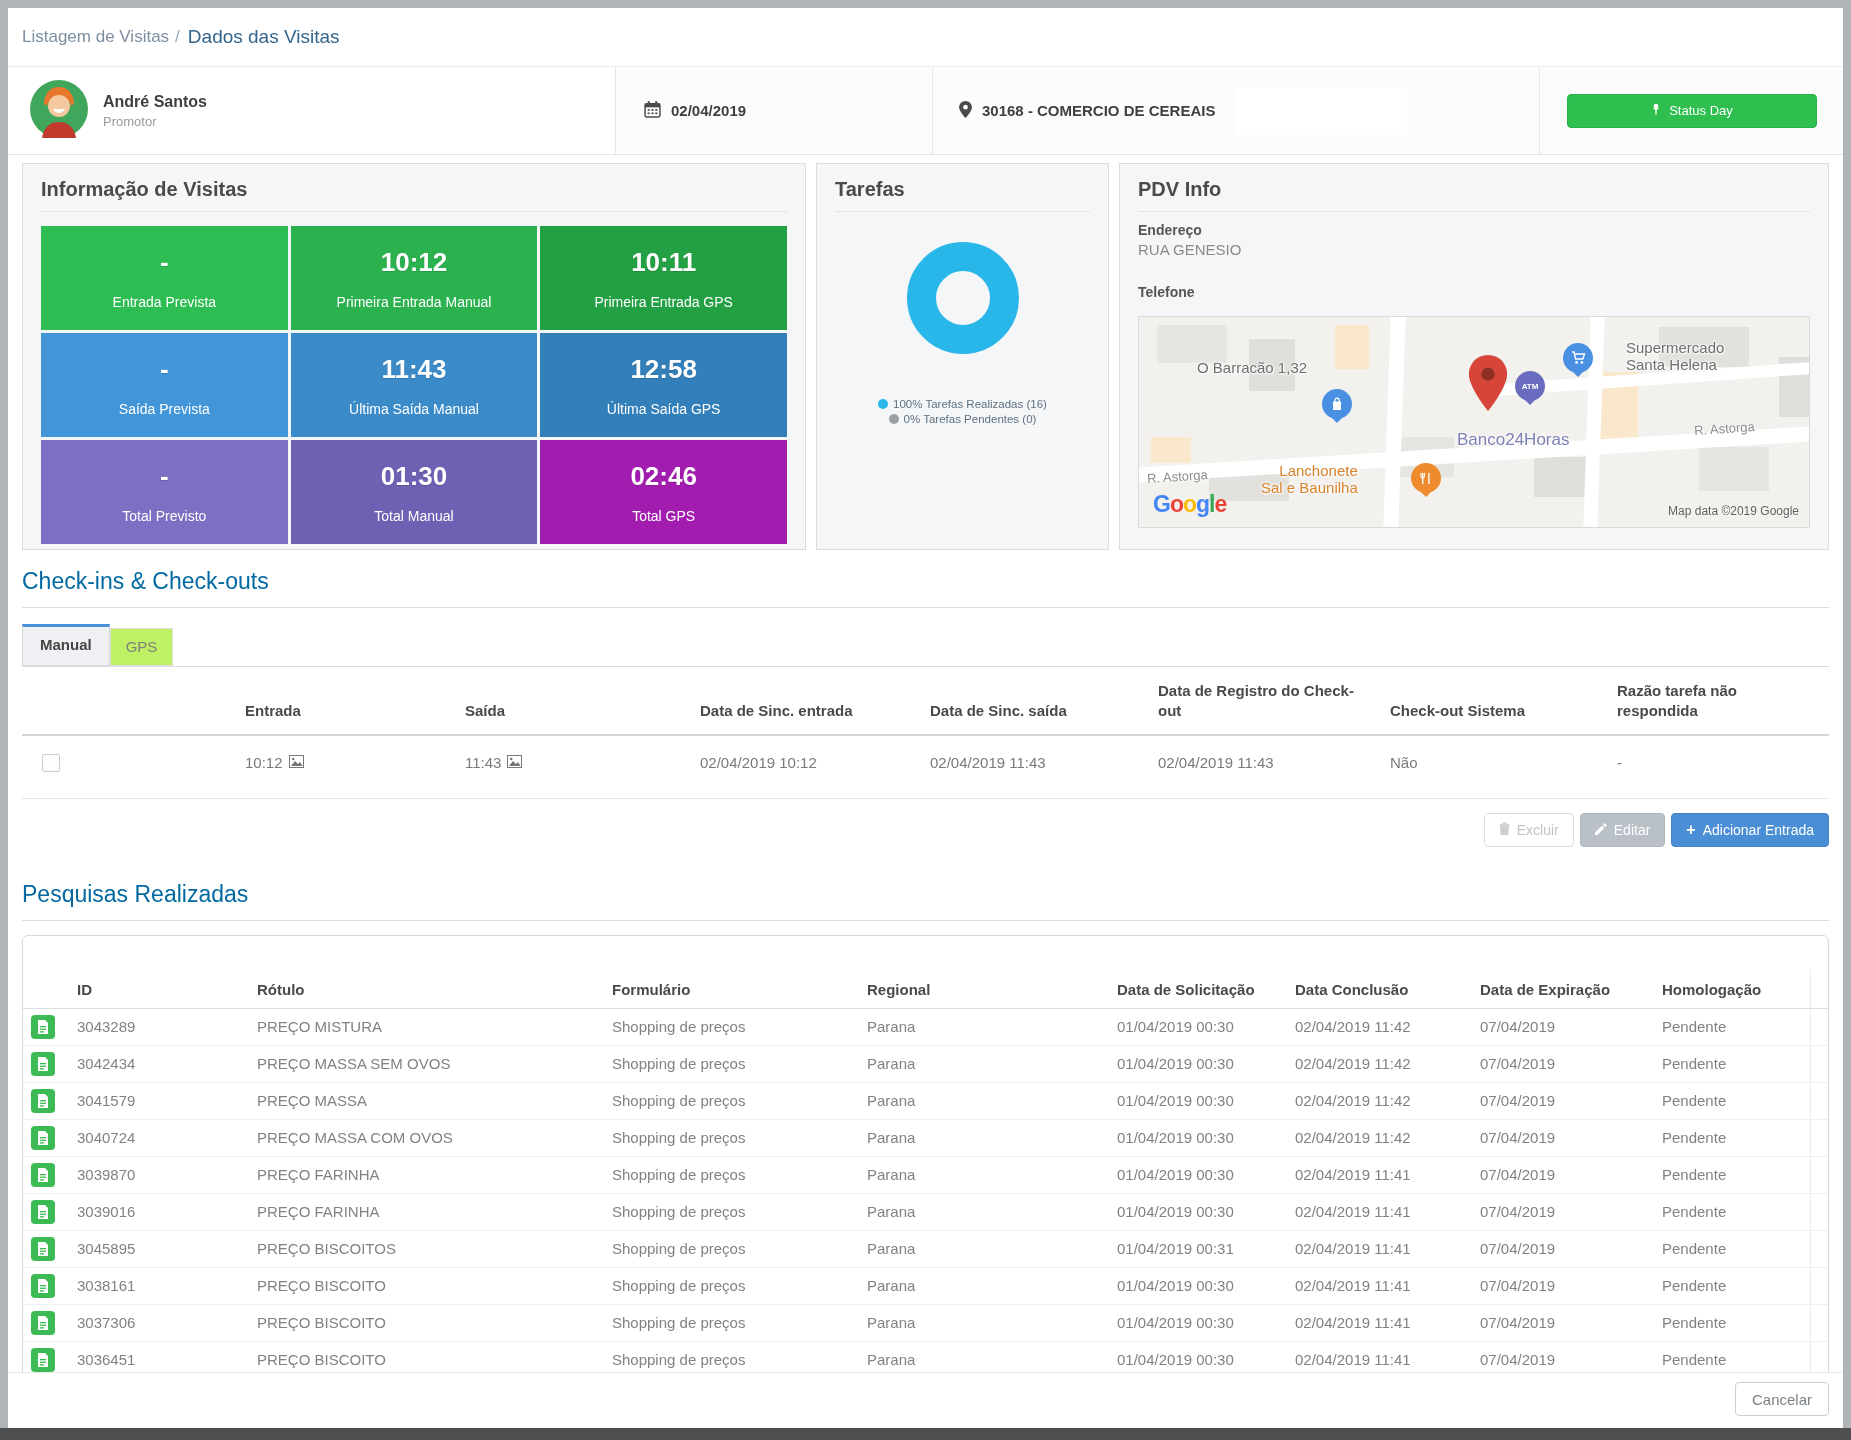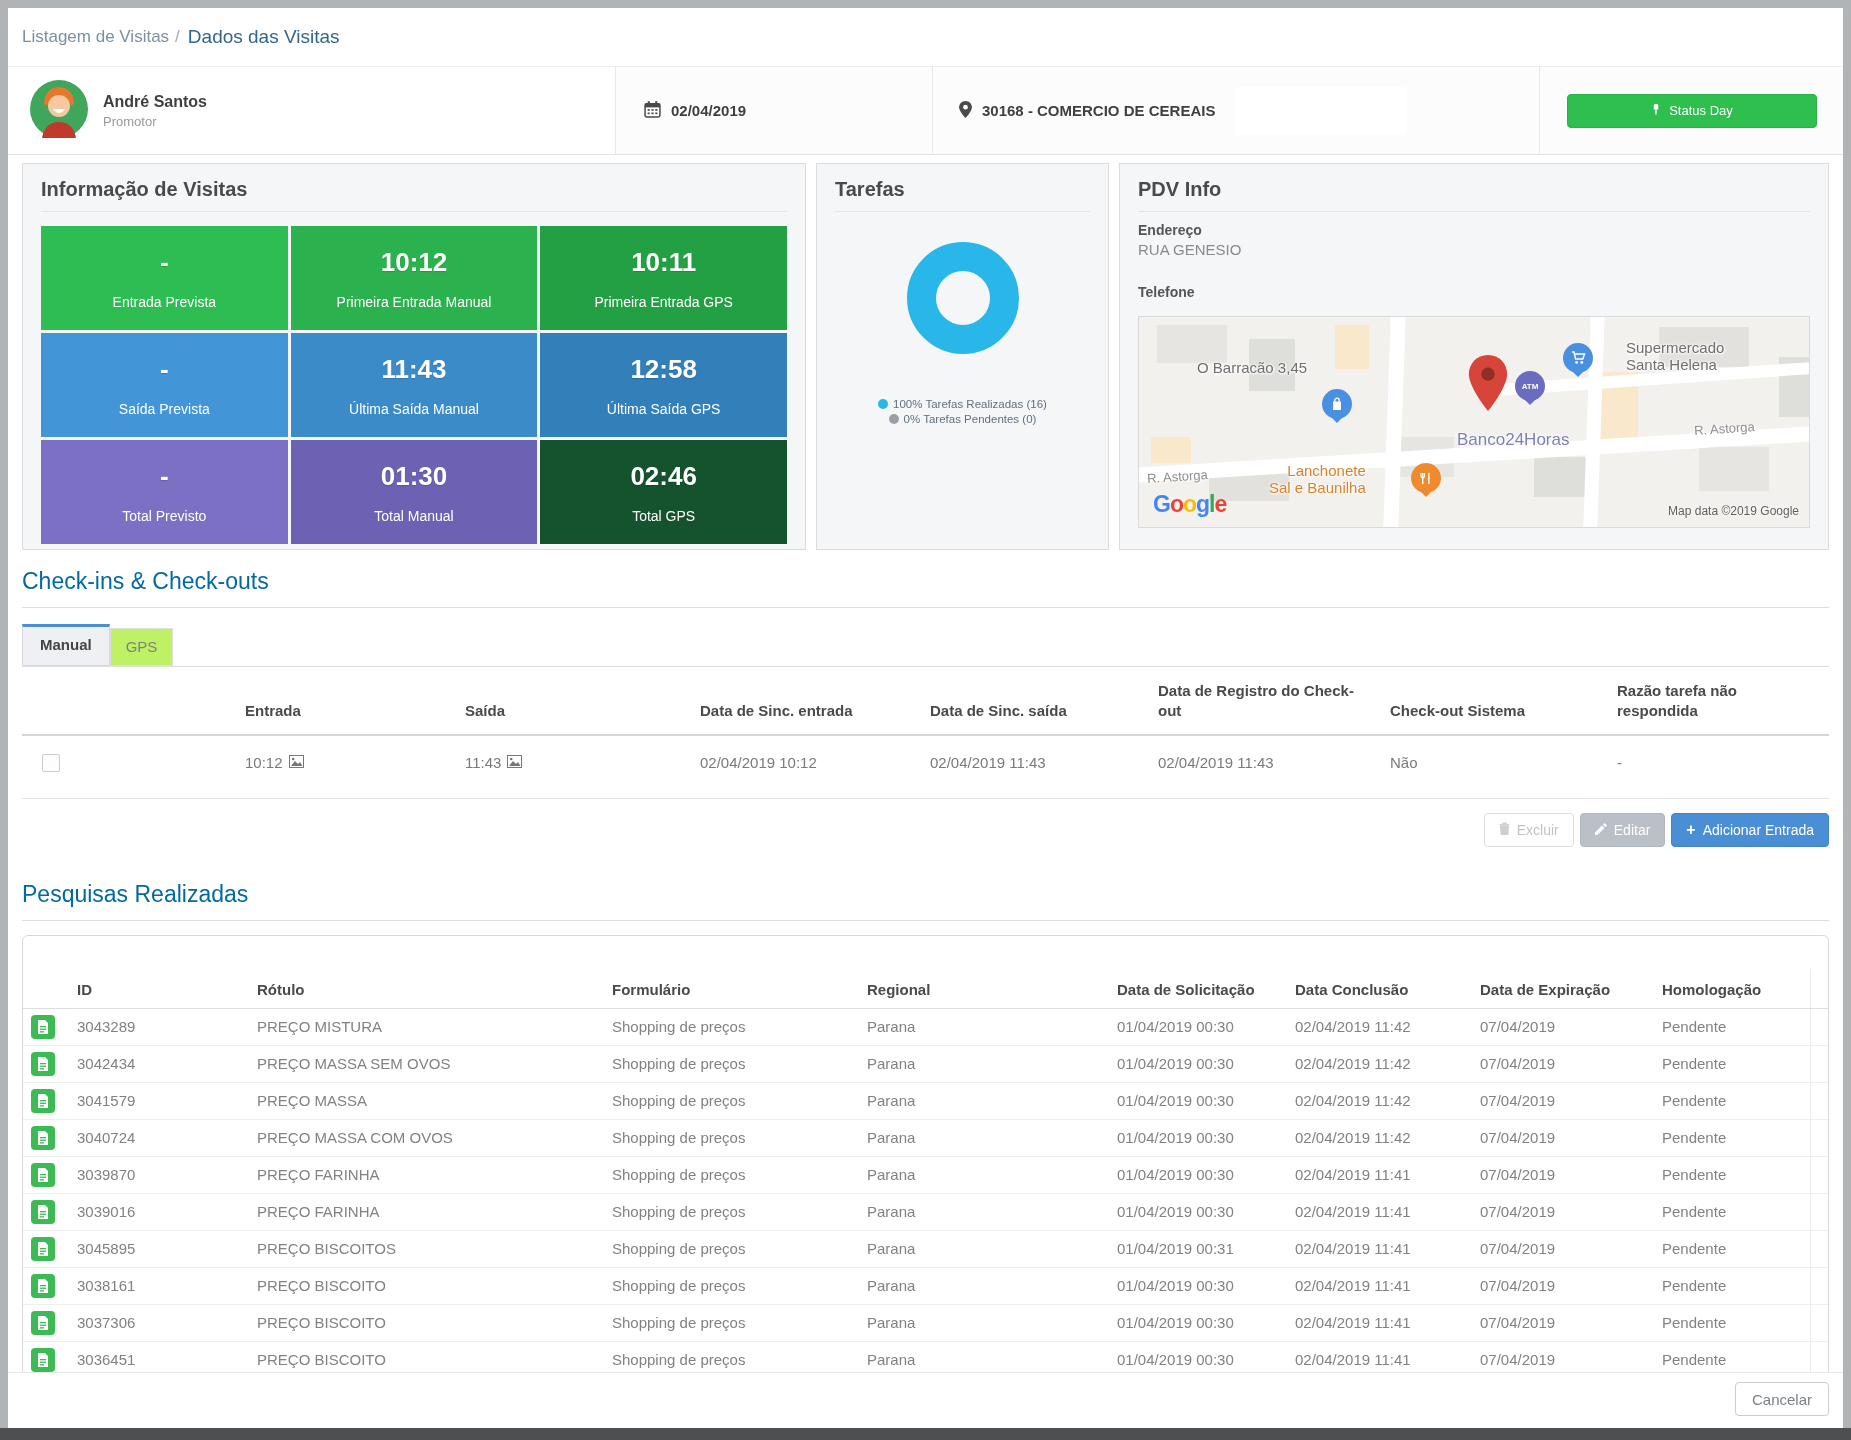--- a/index.html
+++ b/index.html
@@ -237,21 +237,21 @@
   <div class="tile" style="background: rgb(123, 112, 195);">
     <div class="tile-value">-</div>
     <div class="tile-label">Total Previsto</div>
   </div>
 
   <div class="tile" style="background: rgb(108, 97, 179);">
     <div class="tile-value">01:30</div>
     <div class="tile-label">Total Manual</div>
   </div>
 
-  <div class="tile" style="background: #14532d;">
+  <div class="tile" style="background: #a21caf;">
     <div class="tile-value">02:46</div>
     <div class="tile-label">Total GPS</div>
   </div>
 </div>
       </div>
 
       <div class="panel p-tasks">
         <h2>Tarefas</h2>
         <div class="donut"></div>
         <div class="legend">
@@ -273,21 +273,21 @@
           <div class="pdv-label">Endereço</div>
           <div class="pdv-value">RUA GENESIO</div>
           <div class="pdv-label tel">Telefone</div>
         </div>
         <div class="map">
           <div class="road road-h1"></div>
           <div class="road road-h2"></div>
           <div class="road road-v1"></div>
           <div class="road road-v2"></div>
 
-          <div class="map-label" style="left:58px;top:42px;">O Barracão 3,45</div>
+          <div class="map-label" style="left:58px;top:42px;">O Barracão 1,32</div>
           <div class="pin-circ pc-blue" style="left:183px;top:72px;">
             <svg width="14" height="14" viewBox="0 0 14 14">
                 <path d="M3 4.5h8V13H3z" fill="#fff"></path>
                 <path d="M4.8 6V3.4a2.2 2.2 0 0 1 4.4 0V6" fill="none" stroke="#fff" stroke-width="1.3"></path>
               </svg>
           </div>
 
           <span class="map-pin-red">
             <svg width="42" height="56" viewBox="0 0 28 38">
                 <path d="M14 0C6.5 0 1 5.8 1 13c0 9 13 25 13 25s13-16 13-25C27 5.8 21.5 0 14 0z" fill="#d7453a"></path>
@@ -307,21 +307,21 @@
               </svg>
           </div>
           <div class="map-label" style="left:487px;top:22px;line-height:1.15;">
             <div>Supermercado</div>
             <div>Santa Helena</div>
           </div>
 
           <div class="map-label lbl-banco" style="left:318px;top:113px;">Banco24Horas</div>
           <div class="map-label lbl-road" style="left:555px;top:104px;">R. Astorga</div>
 
-          <div class="map-label lbl-lanch" style="left:130px;top:145px;">
+          <div class="map-label lbl-lanch" style="left:122px;top:145px;">
             <div>Lanchonete</div>
             <div>Sal e Baunilha</div>
           </div>
           <div class="pin-circ pc-orange" style="left:272px;top:146px;">
             <svg width="12" height="13" viewBox="0 0 12 13">
                 <rect x="2" y="1" width="1.4" height="11" fill="#fff"></rect>
                 <rect x="8.2" y="1" width="1.4" height="11" fill="#fff"></rect>
                 <path d="M1 1v3.2a1.7 1.7 0 0 0 3.4 0V1" fill="none" stroke="#fff" stroke-width="1.1"></path>
               </svg>
           </div>

